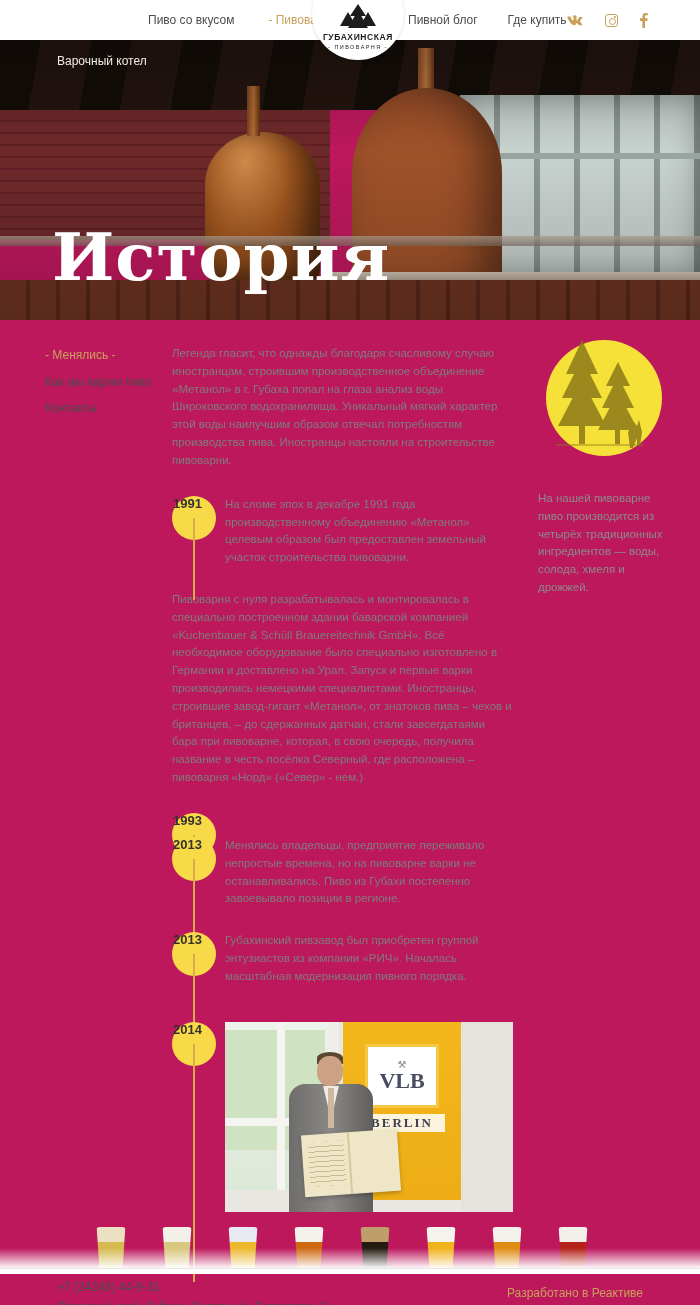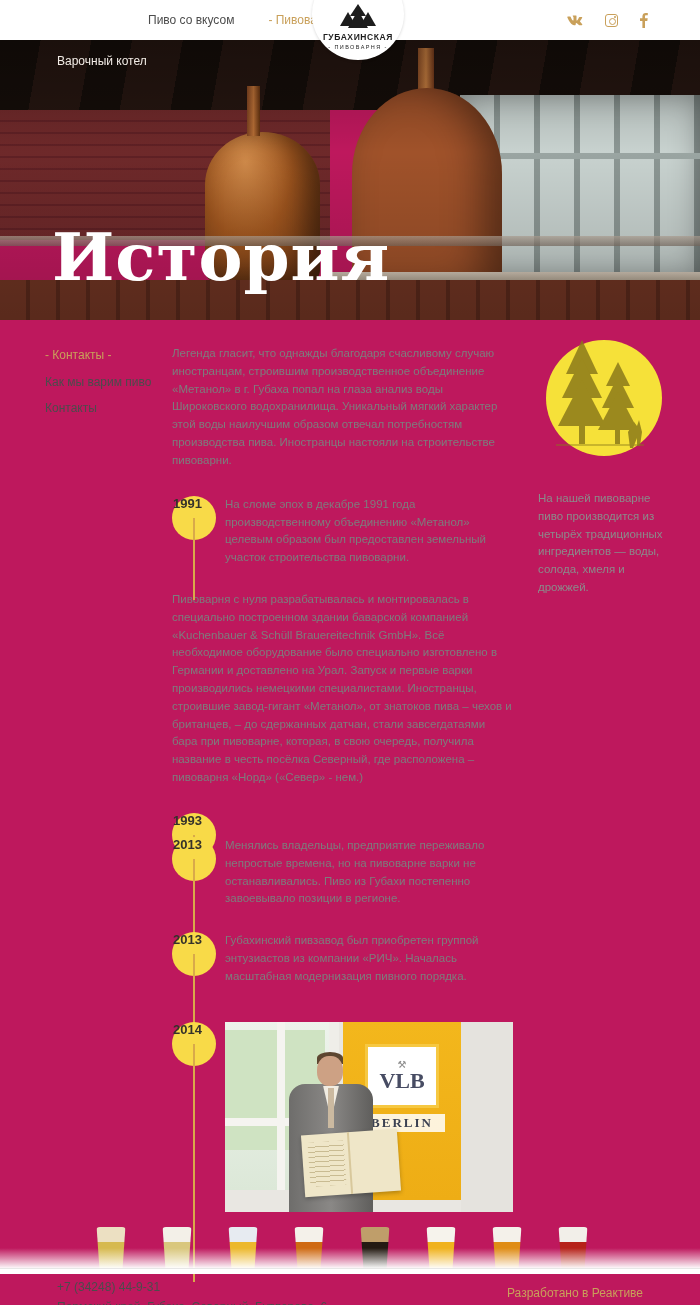--- a/index.html
+++ b/index.html
@@ -118,20 +118,24 @@
 </head>
 <body>
 
 <div class="page">
 
   <div class="header">
     <div class="nav-left">
       <a class="nav-item">Пиво со вкусом</a>
       <a class="nav-item active">- Пивоварня -</a>
     </div>
+    <div class="nav-right">
+      <a class="nav-item">Пивной блог</a>
+      <a class="nav-item">Где купить</a>
+    </div>
     <div class="socials">
       <span class="soc">
         <svg width="17" height="11" viewBox="0 0 17 11">
             <path d="M9.1 10.2c.4 0 .6-.3.6-.7 0-1.1.1-1.6.6-1.6s1.2.8 2 1.7c.6.7.9.6 1.5.6h1.9c.5 0 .8-.3.5-.9-.3-.6-1.1-1.5-1.9-2.3-.4-.5-.3-.7 0-1.2.5-.7 1.7-2.4 1.9-3.2.1-.5 0-.6-.6-.6h-1.9c-.5 0-.7.2-.8.6-.5 1.3-1.5 3-2 3-.3 0-.4-.2-.4-.9V1.3c0-.7-.1-.8-.7-.8H7.3c-.4 0-.6.2-.6.4 0 .5.8.4.8 1.6v2.3c0 .6-.1.8-.4.8-.7 0-1.8-1.9-2.3-3.3-.2-.6-.4-.7-1-.7H1.9c-.5 0-.7.2-.6.6.5 1.5 2 4.5 3.9 6.5 1.3 1.3 2.7 1.5 3.9 1.5z" fill="#c9a05a"></path>
           </svg>
       </span>
       <span class="soc">
           <span class="ig-box"></span>
         </span>
       <span class="soc">
@@ -163,21 +167,21 @@
     <div class="hero-platform"></div>
     <div class="hero-floor"></div>
     <div class="hero-shade"></div>
     <div class="hero-caption">Варочный котел</div>
     <div class="hero-title">История</div>
   </div>
 
   <div class="content">
 
     <div class="side-menu">
-      <div class="side-item active">- Контакты -</div>
+      <div class="side-item active">- Менялись -</div>
       <div class="side-item">Как мы варим пиво</div>
       <div class="side-item">Контакты</div>
     </div>
 
     <div class="aside">
       <div class="aside-circle">
         <svg width="116" height="130" viewBox="0 0 116 130" style="position:absolute;left:-6px;top:-8px;">
           <g fill="#8c7a1a" opacity="0.85">
             <polygon points="42,8 58,42 26,42"></polygon>
             <polygon points="42,26 62,66 22,66"></polygon>

